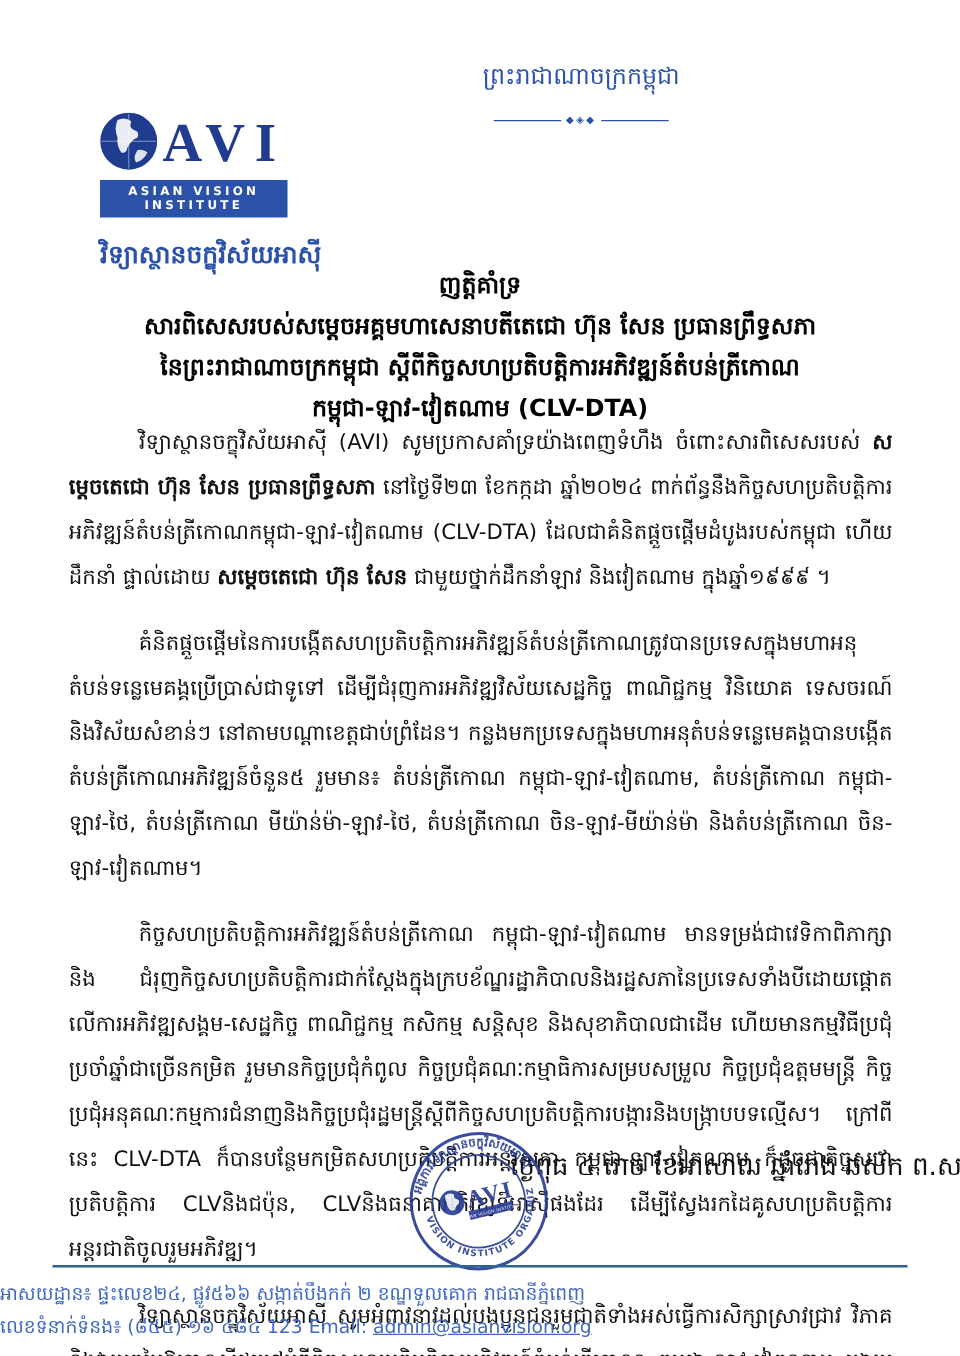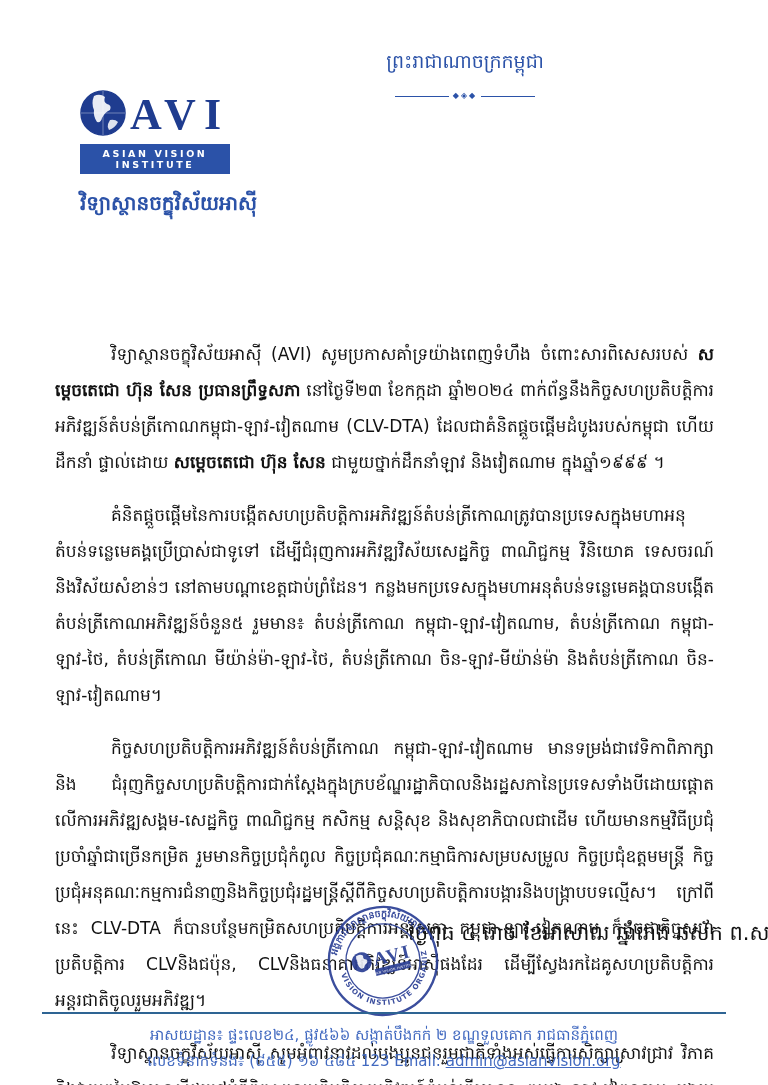--- a/index.html
+++ b/index.html
@@ -53,21 +53,21 @@
   .body-text b{font-weight:bold;}
   
   .sig-lines{
     position:absolute;top:918px;left:408px;width:350px;
     text-align:center;font-size:21px;line-height:31px;white-space:nowrap;
   }
   .stamp{position:absolute;left:322px;top:903px;width:122px;height:116px;transform:rotate(-14deg);opacity:.92;}
   
   .footer-rule{position:absolute;left:42px;right:42px;top:1012px;height:2px;background:#2e6493;}
   .footer-text{
-    position:absolute;top:1022px;left:0;right:0;text-align:center;
+    position:absolute;top:1022px;left:0;right:0;text-align:left;
     color:#4169c0;font-size:15px;line-height:26px;
   }
   .footer-text a{color:#4169c0;margin-top:34px;}
 </style>
 </head>
 <body>
 
 <div class="page">
 
   <div class="logo-block">
@@ -89,20 +89,26 @@
 
   <div class="motto">
     <div class="motto-line">ព្រះរាជាណាចក្រកម្ពុជា</div>
     <div class="motto-divider">
       <span class="bar"></span>
         <span class="orn">◆◈◆</span>
         <span class="bar"></span>
     </div>
   </div>
 
+  <div class="title-block">
+    <div class="title-line">ញត្តិគាំទ្រ</div>
+    <div class="title-line">សារពិសេសរបស់សម្តេចអគ្គមហាសេនាបតីតេជោ ហ៊ុន សែន ប្រធានព្រឹទ្ធសភា</div>
+    <div class="title-line">នៃព្រះរាជាណាចក្រកម្ពុជា ស្តីពីកិច្ចសហប្រតិបត្តិការអភិវឌ្ឍន៍តំបន់ត្រីកោណ</div>
+    <div class="title-line">កម្ពុជា-ឡាវ-វៀតណាម (CLV-DTA)</div>
+  </div>
 
   <div class="body-text">
     <p><span>វិទ្យាស្ថានចក្ខុវិស័យអាស៊ី (AVI) សូមប្រកាសគាំទ្រយ៉ាងពេញទំហឹង ចំពោះសារពិសេសរបស់ </span><b>សម្តេចតេជោ ហ៊ុន សែន ប្រធានព្រឹទ្ធសភា</b><span> នៅថ្ងៃទី២៣ ខែកក្កដា ឆ្នាំ២០២៤ ពាក់ព័ន្ធនឹងកិច្ចសហប្រតិបត្តិការអភិវឌ្ឍន៍តំបន់ត្រីកោណកម្ពុជា-ឡាវ-វៀតណាម (CLV-DTA) ដែលជាគំនិតផ្តួចផ្តើមដំបូងរបស់កម្ពុជា ហើយដឹកនាំ ផ្ទាល់ដោយ </span><b>សម្តេចតេជោ ហ៊ុន សែន</b><span> ជាមួយថ្នាក់ដឹកនាំឡាវ និងវៀតណាម ក្នុងឆ្នាំ១៩៩៩ ។</span></p>
     <p><span>គំនិតផ្តួចផ្តើមនៃការបង្កើតសហប្រតិបត្តិការអភិវឌ្ឍន៍តំបន់ត្រីកោណត្រូវបានប្រទេសក្នុងមហាអនុតំបន់ទន្លេមេគង្គប្រើប្រាស់ជាទូទៅ ដើម្បីជំរុញការអភិវឌ្ឍវិស័យសេដ្ឋកិច្ច ពាណិជ្ជកម្ម វិនិយោគ ទេសចរណ៍ និងវិស័យសំខាន់ៗ នៅតាមបណ្តាខេត្តជាប់ព្រំដែន។ កន្លងមកប្រទេសក្នុងមហាអនុតំបន់ទន្លេមេគង្គបានបង្កើតតំបន់ត្រីកោណអភិវឌ្ឍន៍ចំនួន៥ រួមមាន៖ តំបន់ត្រីកោណ កម្ពុជា-ឡាវ-វៀតណាម, តំបន់ត្រីកោណ កម្ពុជា-ឡាវ-ថៃ, តំបន់ត្រីកោណ មីយ៉ាន់ម៉ា-ឡាវ-ថៃ, តំបន់ត្រីកោណ ចិន-ឡាវ-មីយ៉ាន់ម៉ា និងតំបន់ត្រីកោណ ចិន-ឡាវ-វៀតណាម។</span></p>
     <p><span>កិច្ចសហប្រតិបត្តិការអភិវឌ្ឍន៍តំបន់ត្រីកោណ កម្ពុជា-ឡាវ-វៀតណាម មានទម្រង់ជាវេទិកាពិភាក្សានិង ជំរុញកិច្ចសហប្រតិបត្តិការជាក់ស្តែងក្នុងក្របខ័ណ្ឌរដ្ឋាភិបាលនិងរដ្ឋសភានៃប្រទេសទាំងបីដោយផ្តោតលើការអភិវឌ្ឍសង្គម-សេដ្ឋកិច្ច ពាណិជ្ជកម្ម កសិកម្ម សន្តិសុខ និងសុខាភិបាលជាដើម ហើយមានកម្មវិធីប្រជុំប្រចាំឆ្នាំជាច្រើនកម្រិត រួមមានកិច្ចប្រជុំកំពូល កិច្ចប្រជុំគណៈកម្មាធិការសម្របសម្រួល កិច្ចប្រជុំឧត្តមមន្ត្រី កិច្ចប្រជុំអនុគណៈកម្មការជំនាញនិងកិច្ចប្រជុំរដ្ឋមន្ត្រីស្តីពីកិច្ចសហប្រតិបត្តិការបង្ការនិងបង្ក្រាបបទល្មើស។ ក្រៅពីនេះ CLV-DTA ក៏បានបន្ថែមកម្រិតសហប្រតិបត្តិការអន្តរសភា កម្ពុជា-ឡាវ-វៀតណាម ក៏ដូចជាកិច្ចសហប្រតិបត្តិការ CLVនិងជប៉ុន, CLVនិងធនាគាអភិវឌ្ឍន៍អាស៊ីផងដែរ ដើម្បីស្វែងរកដៃគូសហប្រតិបត្តិការអន្តរជាតិចូលរួមអភិវឌ្ឍ។</span></p>
     <p><span>វិទ្យាស្ថានចក្ខុវិស័យអាស៊ី សូមអំពាវនាវដល់បងប្អូនជនរួមជាតិទាំងអស់ធ្វើការសិក្សាស្រាវជ្រាវ វិភាគ និងវាយតម្លៃឱ្យបានស៊ីជម្រៅអំពីកិច្ចសហប្រតិបត្តិការអភិវឌ្ឍន៍តំបន់ត្រីកោណ កម្ពុជា-ឡាវ-វៀតណាម ដោយផ្អែក លើមូលដ្ឋានពិតនិងជាក់ស្តែង ចៀសវាងនយោបាយជ្រុលនិយម និងការញុះញង់បំបែកបំបាក់ដើម្បីរក្សាឧត្តមប្រយោជន៍ជាតិ សុខសន្តិភាព វិបុលភាពសង្គម សុខដុមរមនានៃប្រជាជាតិ និង ចូលរួមចំណែកដល់ការអភិវឌ្ឍជាតិនិងសង្គមប្រកបដោយភាពធន់ បរិយាប័ន្ន និងចីរភាព។</span></p>
   </div>
 
   <div class="sig-lines">
     <div>ថ្ងៃពុធ ៤ រោច ខែអាសាឍ ឆ្នាំរោង ឆស័ក ព.ស. ២៥៦៨</div>

